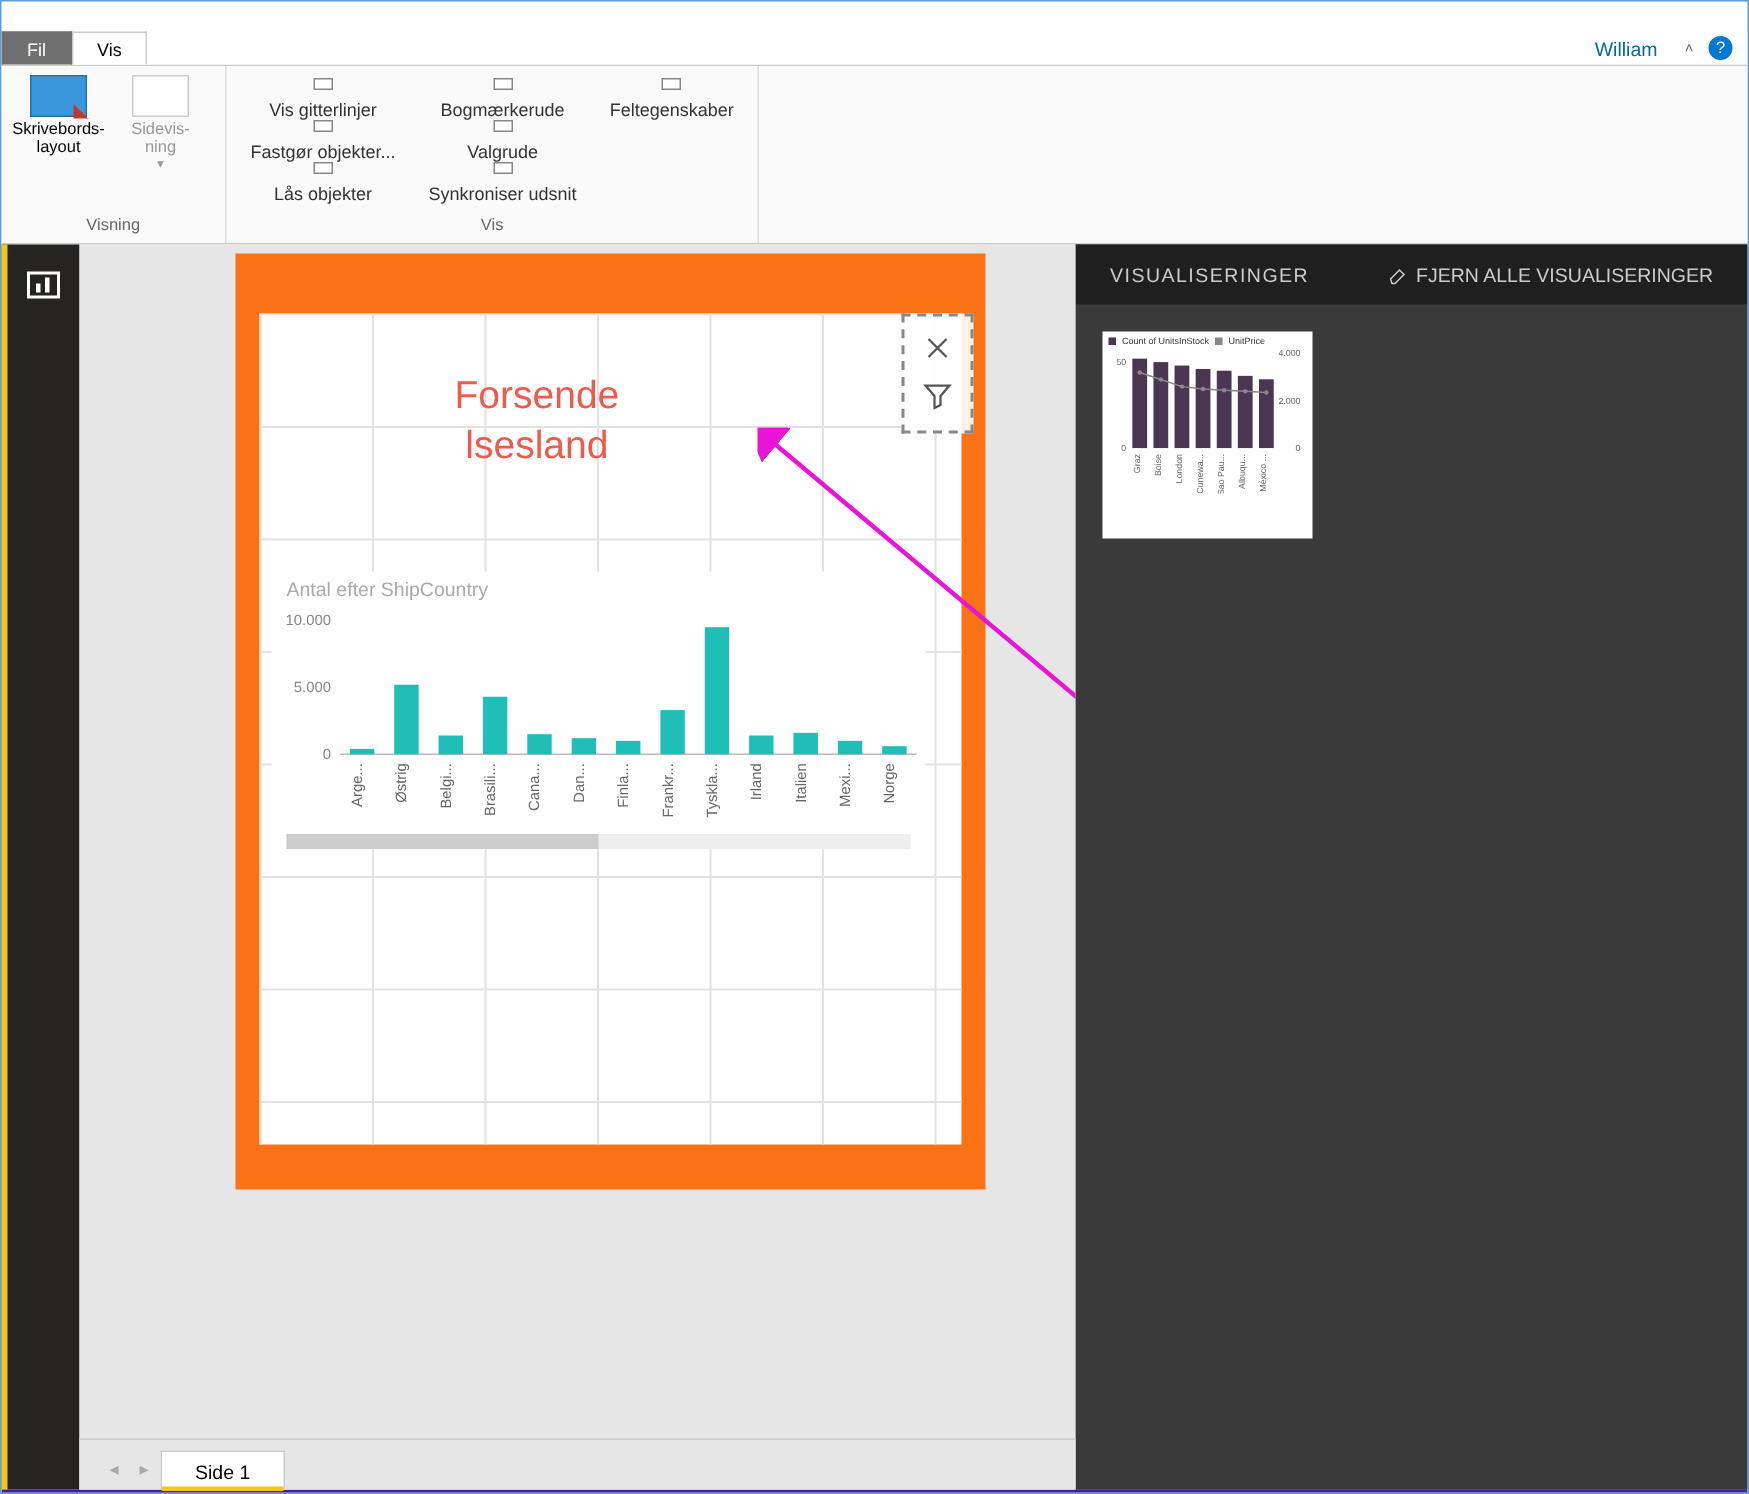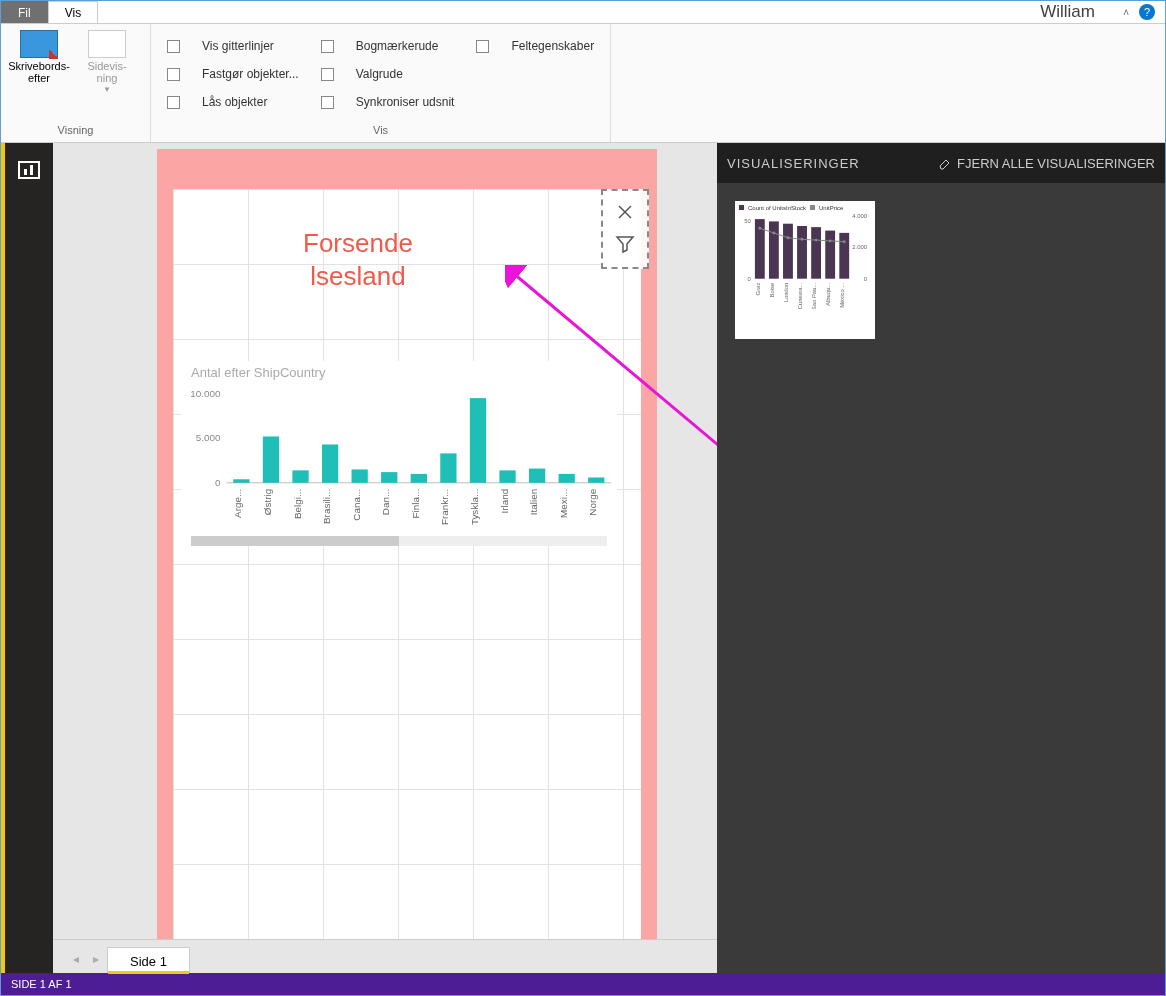--- a/index.html
+++ b/index.html
@@ -1,50 +1,50 @@
 <!DOCTYPE html>
 <html><head>
 <meta charset="utf-8">
 <style>
   * { box-sizing: border-box; margin: 0; padding: 0; font-family: "Segoe UI", sans-serif; }
   body { width: 1166px; height: 996px; background: #fff; border: 1px solid #5aa0d8; overflow: hidden; }
 
-  .titlebar { height: 22px; background: #fff; display: flex; align-items: center; position: relative; }
+  .titlebar { height: 22px; background: #fff; display: flex; align-items: center; position: relative; margin-top: 20px; }
   .tab { height: 22px; padding: 0 16px; font-size: 12px; display: flex; align-items: center; border: 1px solid #ccc; border-bottom: none; }
   .tab.fil { background: #707070; color: #fff; border-color: #707070; }
   .tab.vis { background: #fff; color: #000; }
-  .titlebar .user { position: absolute; right: 70px; font-size: 17px; color: #404040; }
+  .titlebar .user { position: absolute; right: 60px; font-size: 13px; color: #0369a1; }
   .titlebar .caret { position: absolute; right: 36px; color: #666; font-size: 10px; }
   .titlebar .help { position: absolute; right: 10px; width: 16px; height: 16px; border-radius: 50%; background: #0078d4; color: #fff; font-size: 11px; display: flex; align-items: center; justify-content: center; }
 
   .ribbon { height: 120px; border-top: 1px solid #ccc; border-bottom: 1px solid #ccc; display: flex; background: #fafafa; }
   .ribbon-group { border-right: 1px solid #ddd; display: flex; flex-direction: column; padding: 4px 8px; }
   .ribbon-group .label { text-align: center; font-size: 11px; color: #666; margin-top: auto; padding: 2px 0; }
   .view-buttons { display: flex; gap: 8px; }
   .view-btn { display: flex; flex-direction: column; align-items: center; font-size: 11px; text-align: center; padding: 2px; width: 60px; }
   .view-btn .icon-box { width: 38px; height: 28px; border: 1px solid #5aa0d8; background: #e8f2fb; margin-bottom: 2px; position: relative; }
   .view-btn.skrive .icon-box { background: #3a96dd; border: 1px solid #2a6fa0; }
   .view-btn.skrive .icon-box::after { content: ""; position: absolute; bottom: -2px; right: -2px; width: 10px; height: 10px; background: linear-gradient(45deg,#c0392b 50%, transparent 50%); }
   .view-btn.side { color: #999; }
   .view-btn.side .icon-box { background: #fff; border: 1px solid #ccc; }
   .checks { display: grid; grid-template-columns: repeat(3, auto); grid-auto-rows: 28px; column-gap: 22px; row-gap: 0; padding: 4px 8px 0 8px; font-size: 12px; }
-  .check { display: flex; align-items: center; gap: 22px; color: #333; white-space: nowrap; }
+  .check { display: flex; align-items: center; gap: 6px; color: #333; white-space: nowrap; flex-direction: column; }
   .check .box { width: 13px; height: 13px; border: 1px solid #888; background: #fff; }
 
   .workspace { display: flex; height: calc(100% - 22px - 120px - 22px); }
   .leftbar { width: 52px; background: #252423; display: flex; flex-direction: column; align-items: center; padding-top: 18px; border-left: 4px solid #f2c811;}
   .leftbar .report-icon { width: 22px; height: 18px; border: 2px solid #fff; position: relative; }
   .leftbar .report-icon::before,
   .leftbar .report-icon::after { content: ""; position: absolute; background: #fff; bottom: 2px; width: 3px; }
   .leftbar .report-icon::before { left: 4px; height: 6px; }
   .leftbar .report-icon::after  { left: 10px; height: 10px; }
 
   .canvas-area { flex: 1; background: #e6e6e6; position: relative; display: flex; flex-direction: column; }
   .canvas-scroll { flex: 1; position: relative; overflow: hidden; }
-  .page { position: absolute; left: 104px; top: 6px; width: 500px; height: 824px; background: #fca5a5; }
+  .page { position: absolute; left: 104px; top: 6px; width: 500px; height: 624px; background: #f97316; }
   .page-inner { position: absolute; left: 16px; top: 40px; right: 16px; bottom: 30px; background: #fff; }
   .grid-overlay { position: absolute; inset: 0;
      background-image: linear-gradient(#e2e2e2 1px, transparent 1px),
                        linear-gradient(90deg, #e2e2e2 1px, transparent 1px);
      background-size: 75px 75px;
   }
   .annot-title { position: absolute; top: 38px; left: 130px; color: #f05a4b; font-size: 26px; text-align: center; line-height: 1.25; }
   .filter-box { position: absolute; top: 0; right: -8px; width: 48px; height: 80px; border: 2px dashed #888; background: rgba(255,255,255,0.9); display: flex; flex-direction: column; align-items: center; justify-content: space-around; padding: 6px 0; }
   .filter-box svg { stroke: #555; }
   .chart-box { position: absolute; top: 172px; left: 8px; right: 24px; height: 185px; background: #fff; }
@@ -53,21 +53,21 @@
   .hscroll { position: absolute; bottom: 0; left: 10px; right: 10px; height: 10px; background: #eee; }
   .hscroll::before { content:""; position:absolute; left:0; width:50%; height:100%; background:#ccc; }
   .arrow { position: absolute; pointer-events: none; }
 
   .tabs-bar { height: 34px; background: #e6e6e6; display: flex; align-items: flex-end; padding-left: 14px; gap: 2px; border-top: 1px solid #ccc;}
   .nav-arrow { width: 18px; height: 28px; display:flex; align-items:center; justify-content:center; color:#aaa; font-size:12px; }
   .page-tab { background: #fff; border: 1px solid #ccc; border-bottom: none; padding: 6px 22px 4px 22px; font-size: 13px; position: relative; }
   .page-tab::after { content:""; position:absolute; left:0; right:0; bottom:-1px; height:3px; background:#f2c811;}
 
   .vis-panel { width: 448px; background: #333; color: #ddd; display: flex; flex-direction: column; }
-  .vis-header { height: 40px; background: #1f1f1f; display: flex; align-items: center; padding: 0 10px; justify-content: space-between; }
+  .vis-header { height: 40px; background: #1f1f1f; display: flex; align-items: center; padding: 0 23px; justify-content: space-between; }
   .vis-header .title { font-size: 13px; letter-spacing: 1px; color: #ccc; }
   .vis-header .clear { font-size: 13px; color: #ccc; display: flex; align-items: center; gap: 6px; }
   .vis-body { flex:1; padding: 18px; background: #3a3a3a; }
   .thumb { width: 140px; height: 138px; background: #fff; position: relative; padding: 4px; }
   .thumb .legend { font-size: 6px; color: #333; display:flex; gap:4px; }
   .thumb .leg-dot { width:5px; height:5px; background:#4a3552; display:inline-block;}
   .thumb-svg { width: 130px; height: 98px; }
 
   .statusbar { height: 22px; background: #4c1d95; color: #fff; font-size: 11px; display: flex; align-items: center; padding: 0 10px; }
 </style>
@@ -81,21 +81,21 @@
   <div class="caret">˄</div>
   <div class="help">?</div>
 </div>
 
 <div class="ribbon">
   <div class="ribbon-group" style="width:150px">
     <div class="view-buttons">
       <div class="view-btn skrive">
         <div class="icon-box"></div>
         <span style="white-space:pre-line">Skrivebords-
-efter</span>
+layout</span>
       </div>
       <div class="view-btn side">
         <div class="icon-box"></div>
         <span style="white-space:pre-line">Sidevis-
 ning</span>
         <span style="font-size:9px">▾</span>
       </div>
     </div>
     <div class="label">Visning</div>
   </div>

